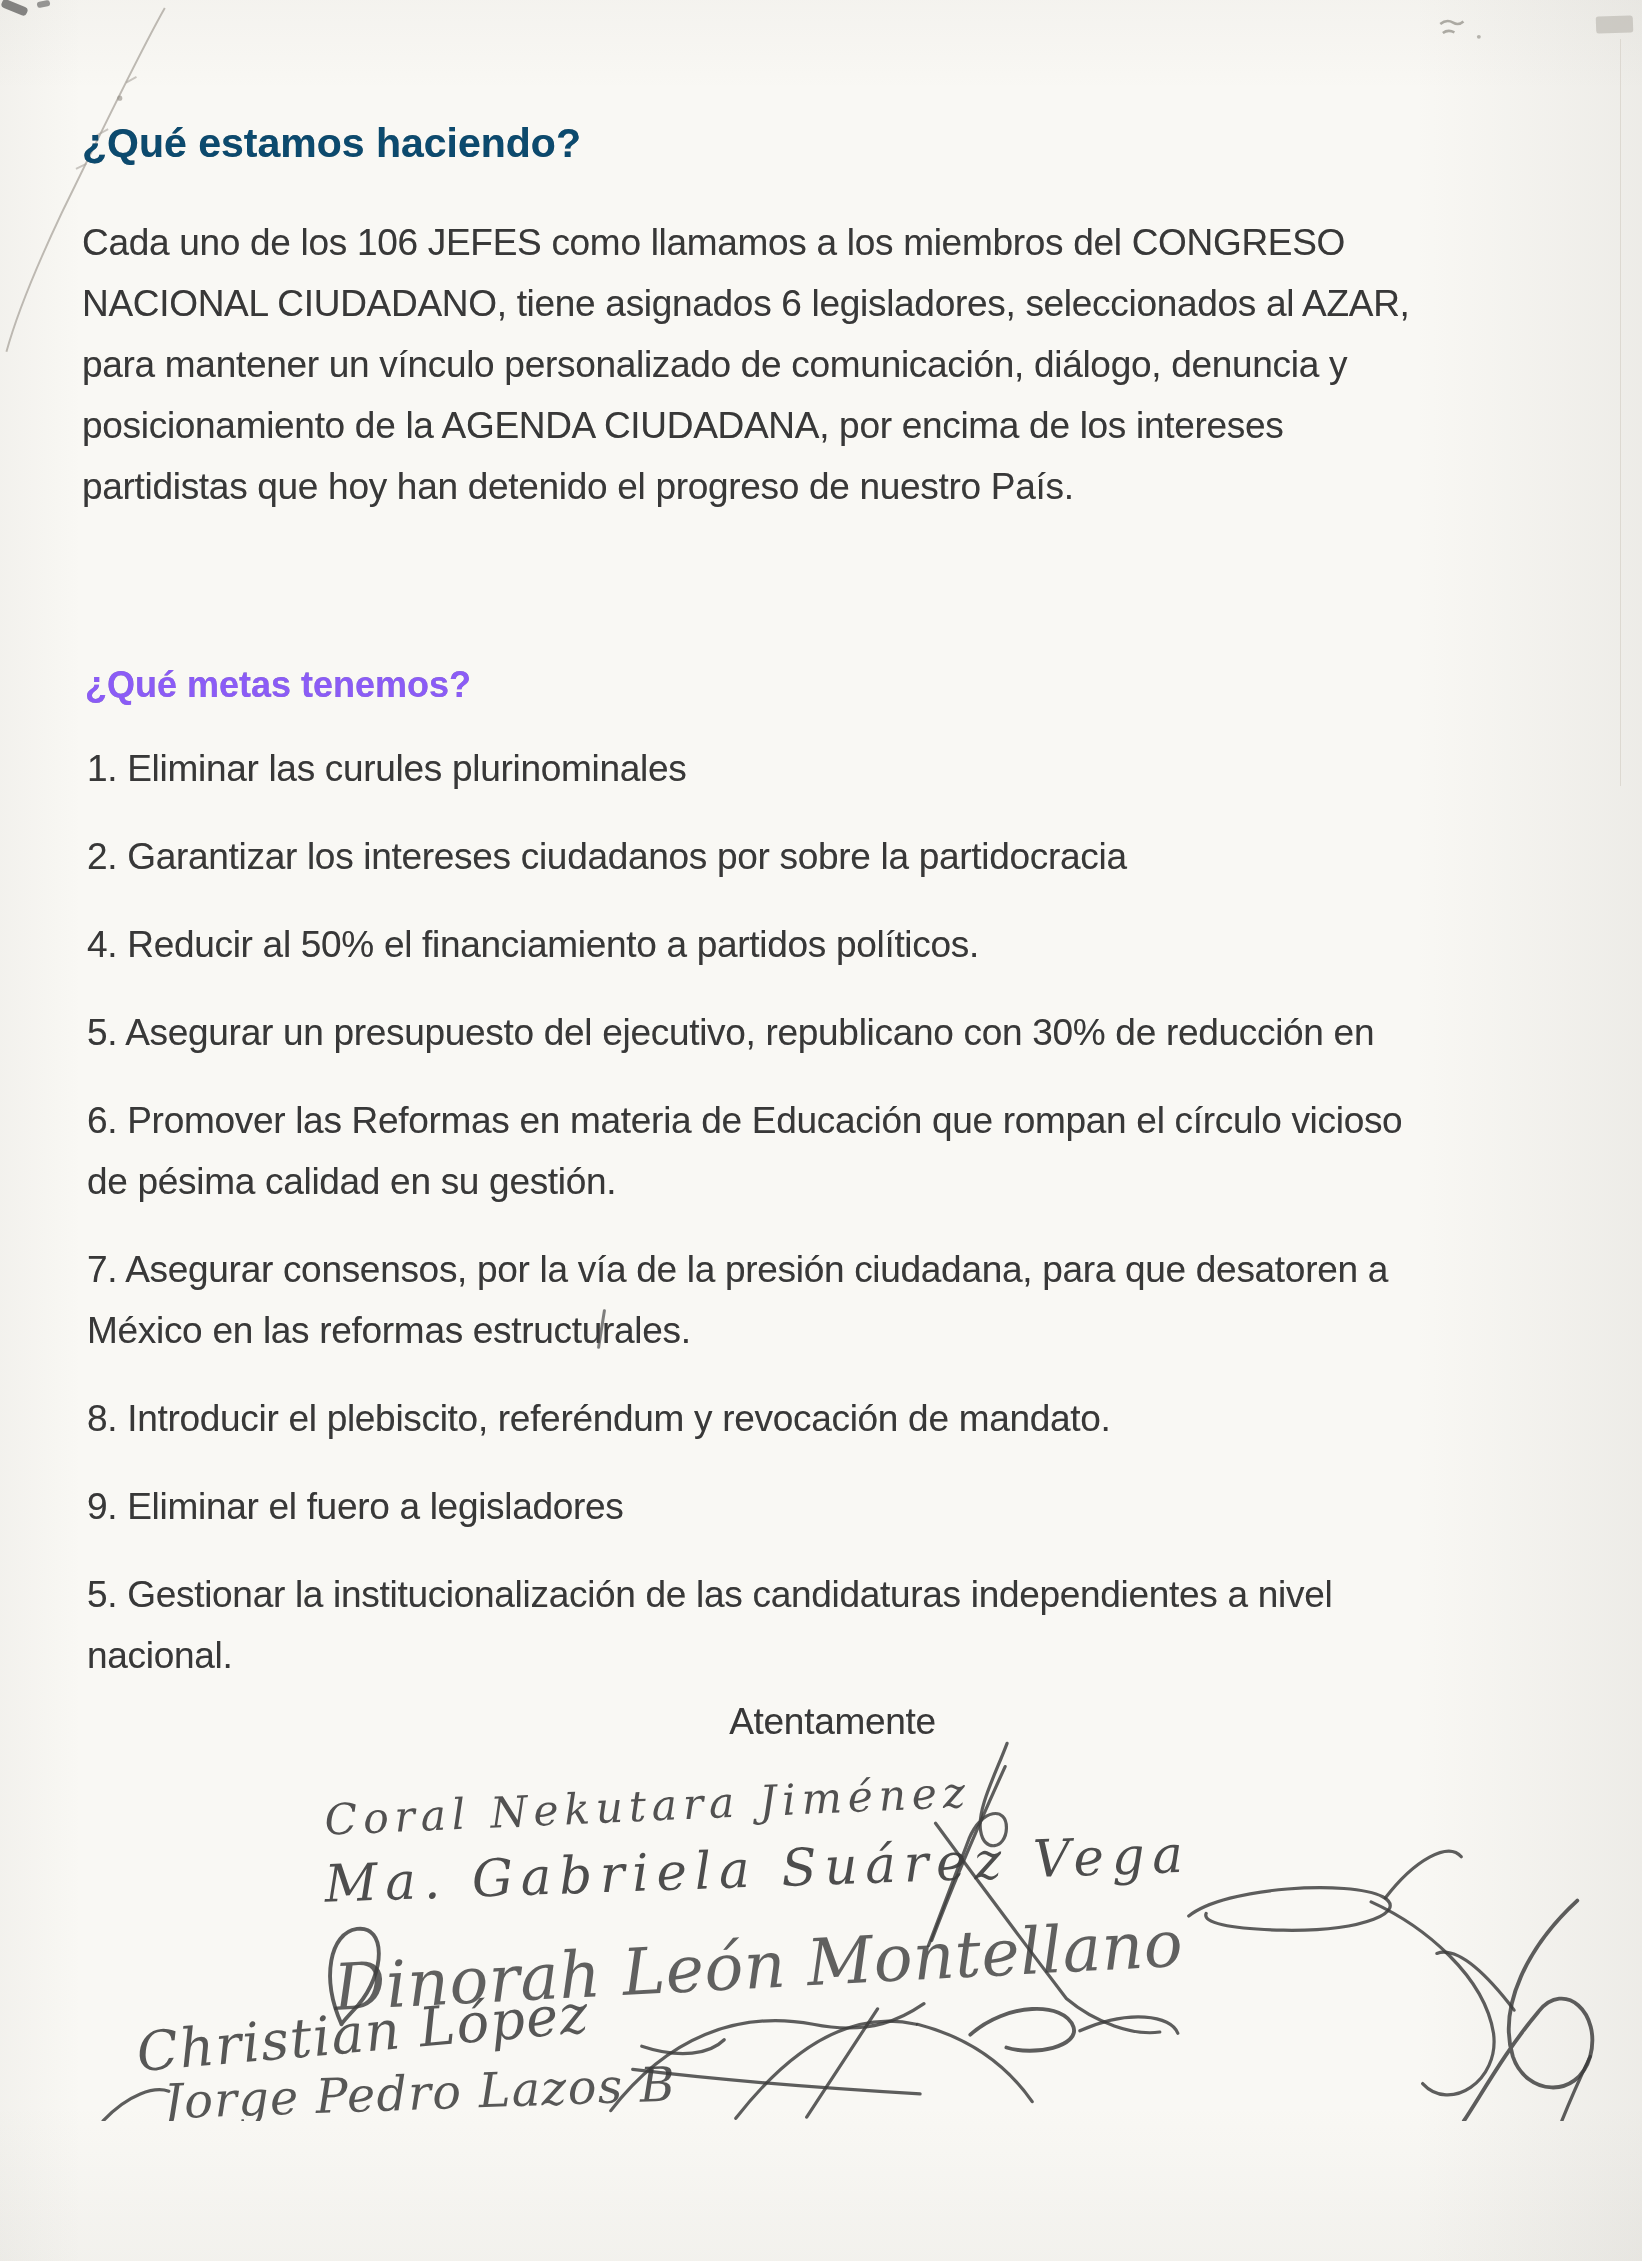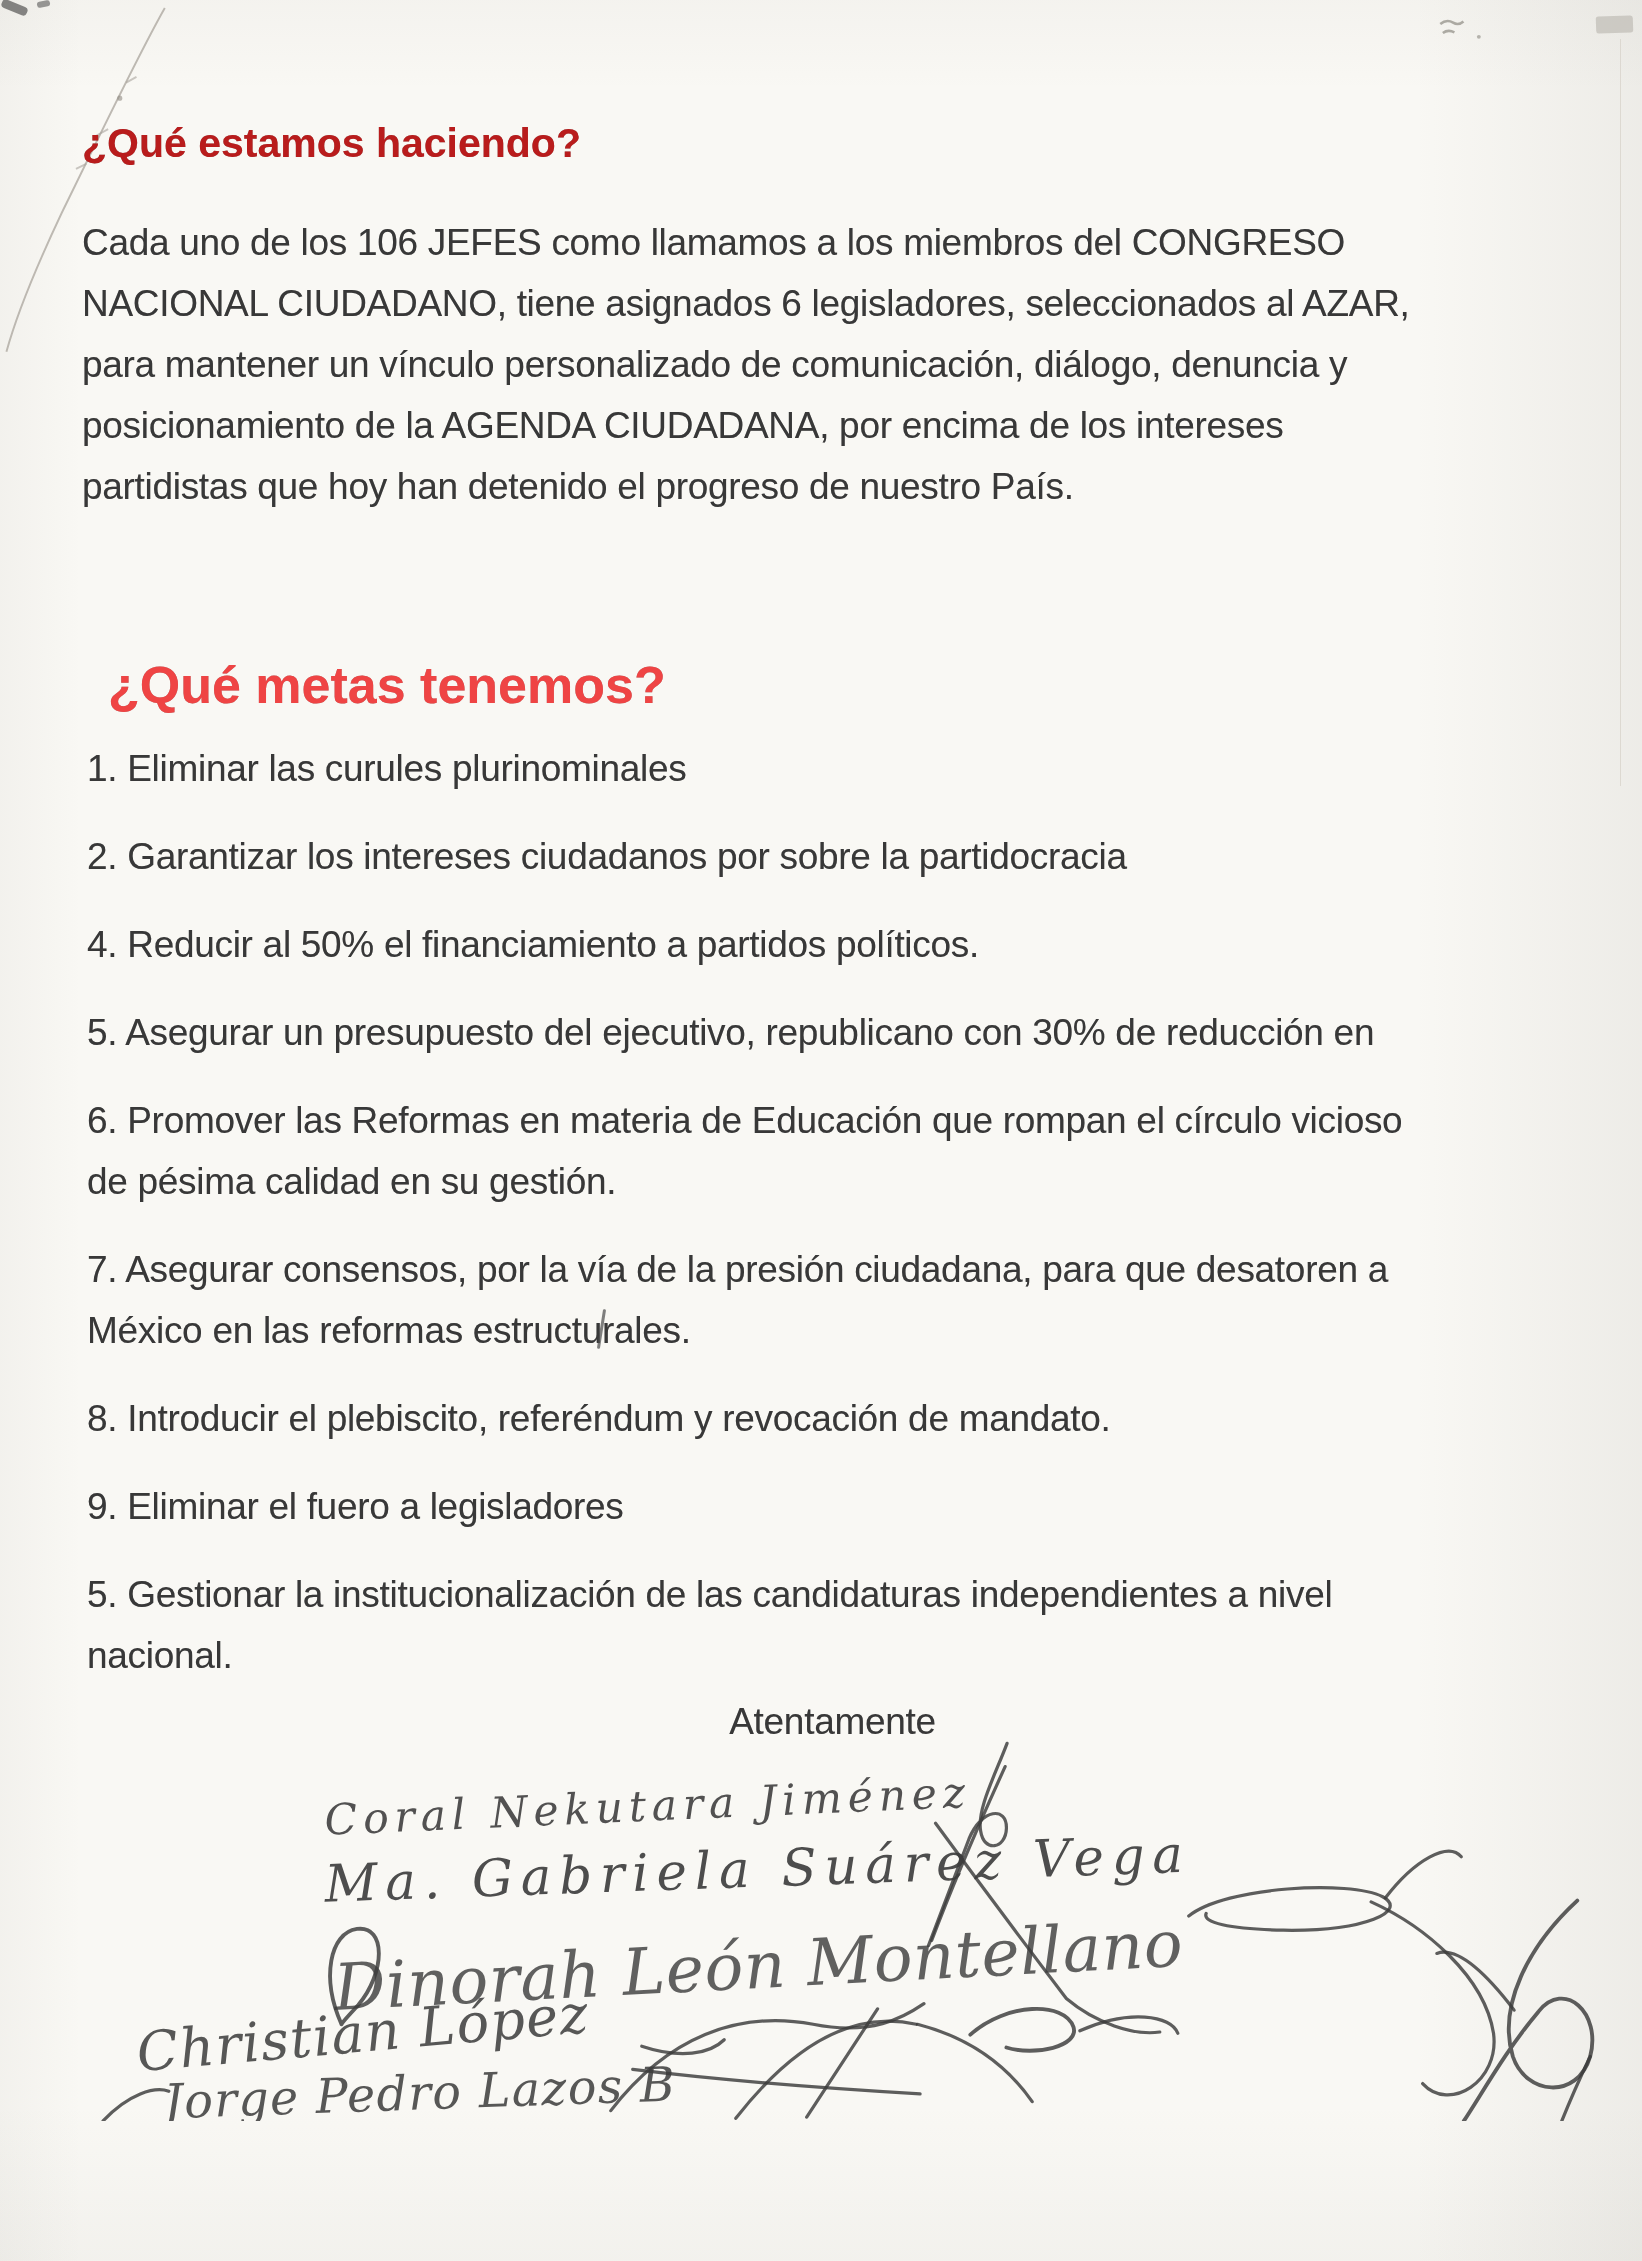--- a/index.html
+++ b/index.html
@@ -10,23 +10,23 @@
     color:#383838;
   }
   .paper-shading{
     position:absolute;inset:0;pointer-events:none;
     background:
       linear-gradient(90deg, rgba(80,75,65,.04), rgba(0,0,0,0) 5%, rgba(0,0,0,0) 86%, rgba(80,75,65,.07)),
       linear-gradient(180deg, rgba(80,75,65,.03), rgba(0,0,0,0) 4%, rgba(0,0,0,0) 93%, rgba(80,75,65,.04));
   }
   .edge-line{position:absolute;left:1620px;top:39px;width:1.3px;height:747px;background:#d9d5cd;opacity:.85;}
   .content{position:absolute;left:82px;top:117px;width:1501px;}
-  .doc-heading{font-size:41px;line-height:52px;font-weight:700;margin:0;color:#b91c1c;
+  .doc-heading{font-size:41px;line-height:52px;font-weight:700;margin:0;color:#0c4a6e;
     text-shadow:0 0 0.6px rgba(50,50,50,.45);}
-  .doc-subheading{font-size:52px;line-height:52px;font-weight:700;margin:142px 0 0 26px;color:#ef4444;
+  .doc-subheading{font-size:36px;line-height:52px;font-weight:700;margin:142px 0 0 3px;color:#8b5cf6;
     text-shadow:0 0 0.6px rgba(50,50,50,.45);}
   .lead{font-size:37px;line-height:61px;margin:43px 0 0 0;letter-spacing:-0.3px;
     text-shadow:0 0 0.6px rgba(70,70,70,.35);}
   .goal{font-size:37px;line-height:61px;margin:27px 0 0 5px;letter-spacing:-0.3px;
     text-shadow:0 0 0.6px rgba(70,70,70,.35);}
   .line{white-space:nowrap;}
   .closing{font-size:37px;line-height:61px;margin:5.2px 0 0 0;letter-spacing:-0.3px;
     text-shadow:0 0 0.6px rgba(70,70,70,.35);text-align:center;}
   .stray-mark{position:absolute;left:600px;top:1309px;width:2.6px;height:40px;background:#4a4a4a;
     transform:rotate(9deg);opacity:.7;border-radius:1.3px;}

